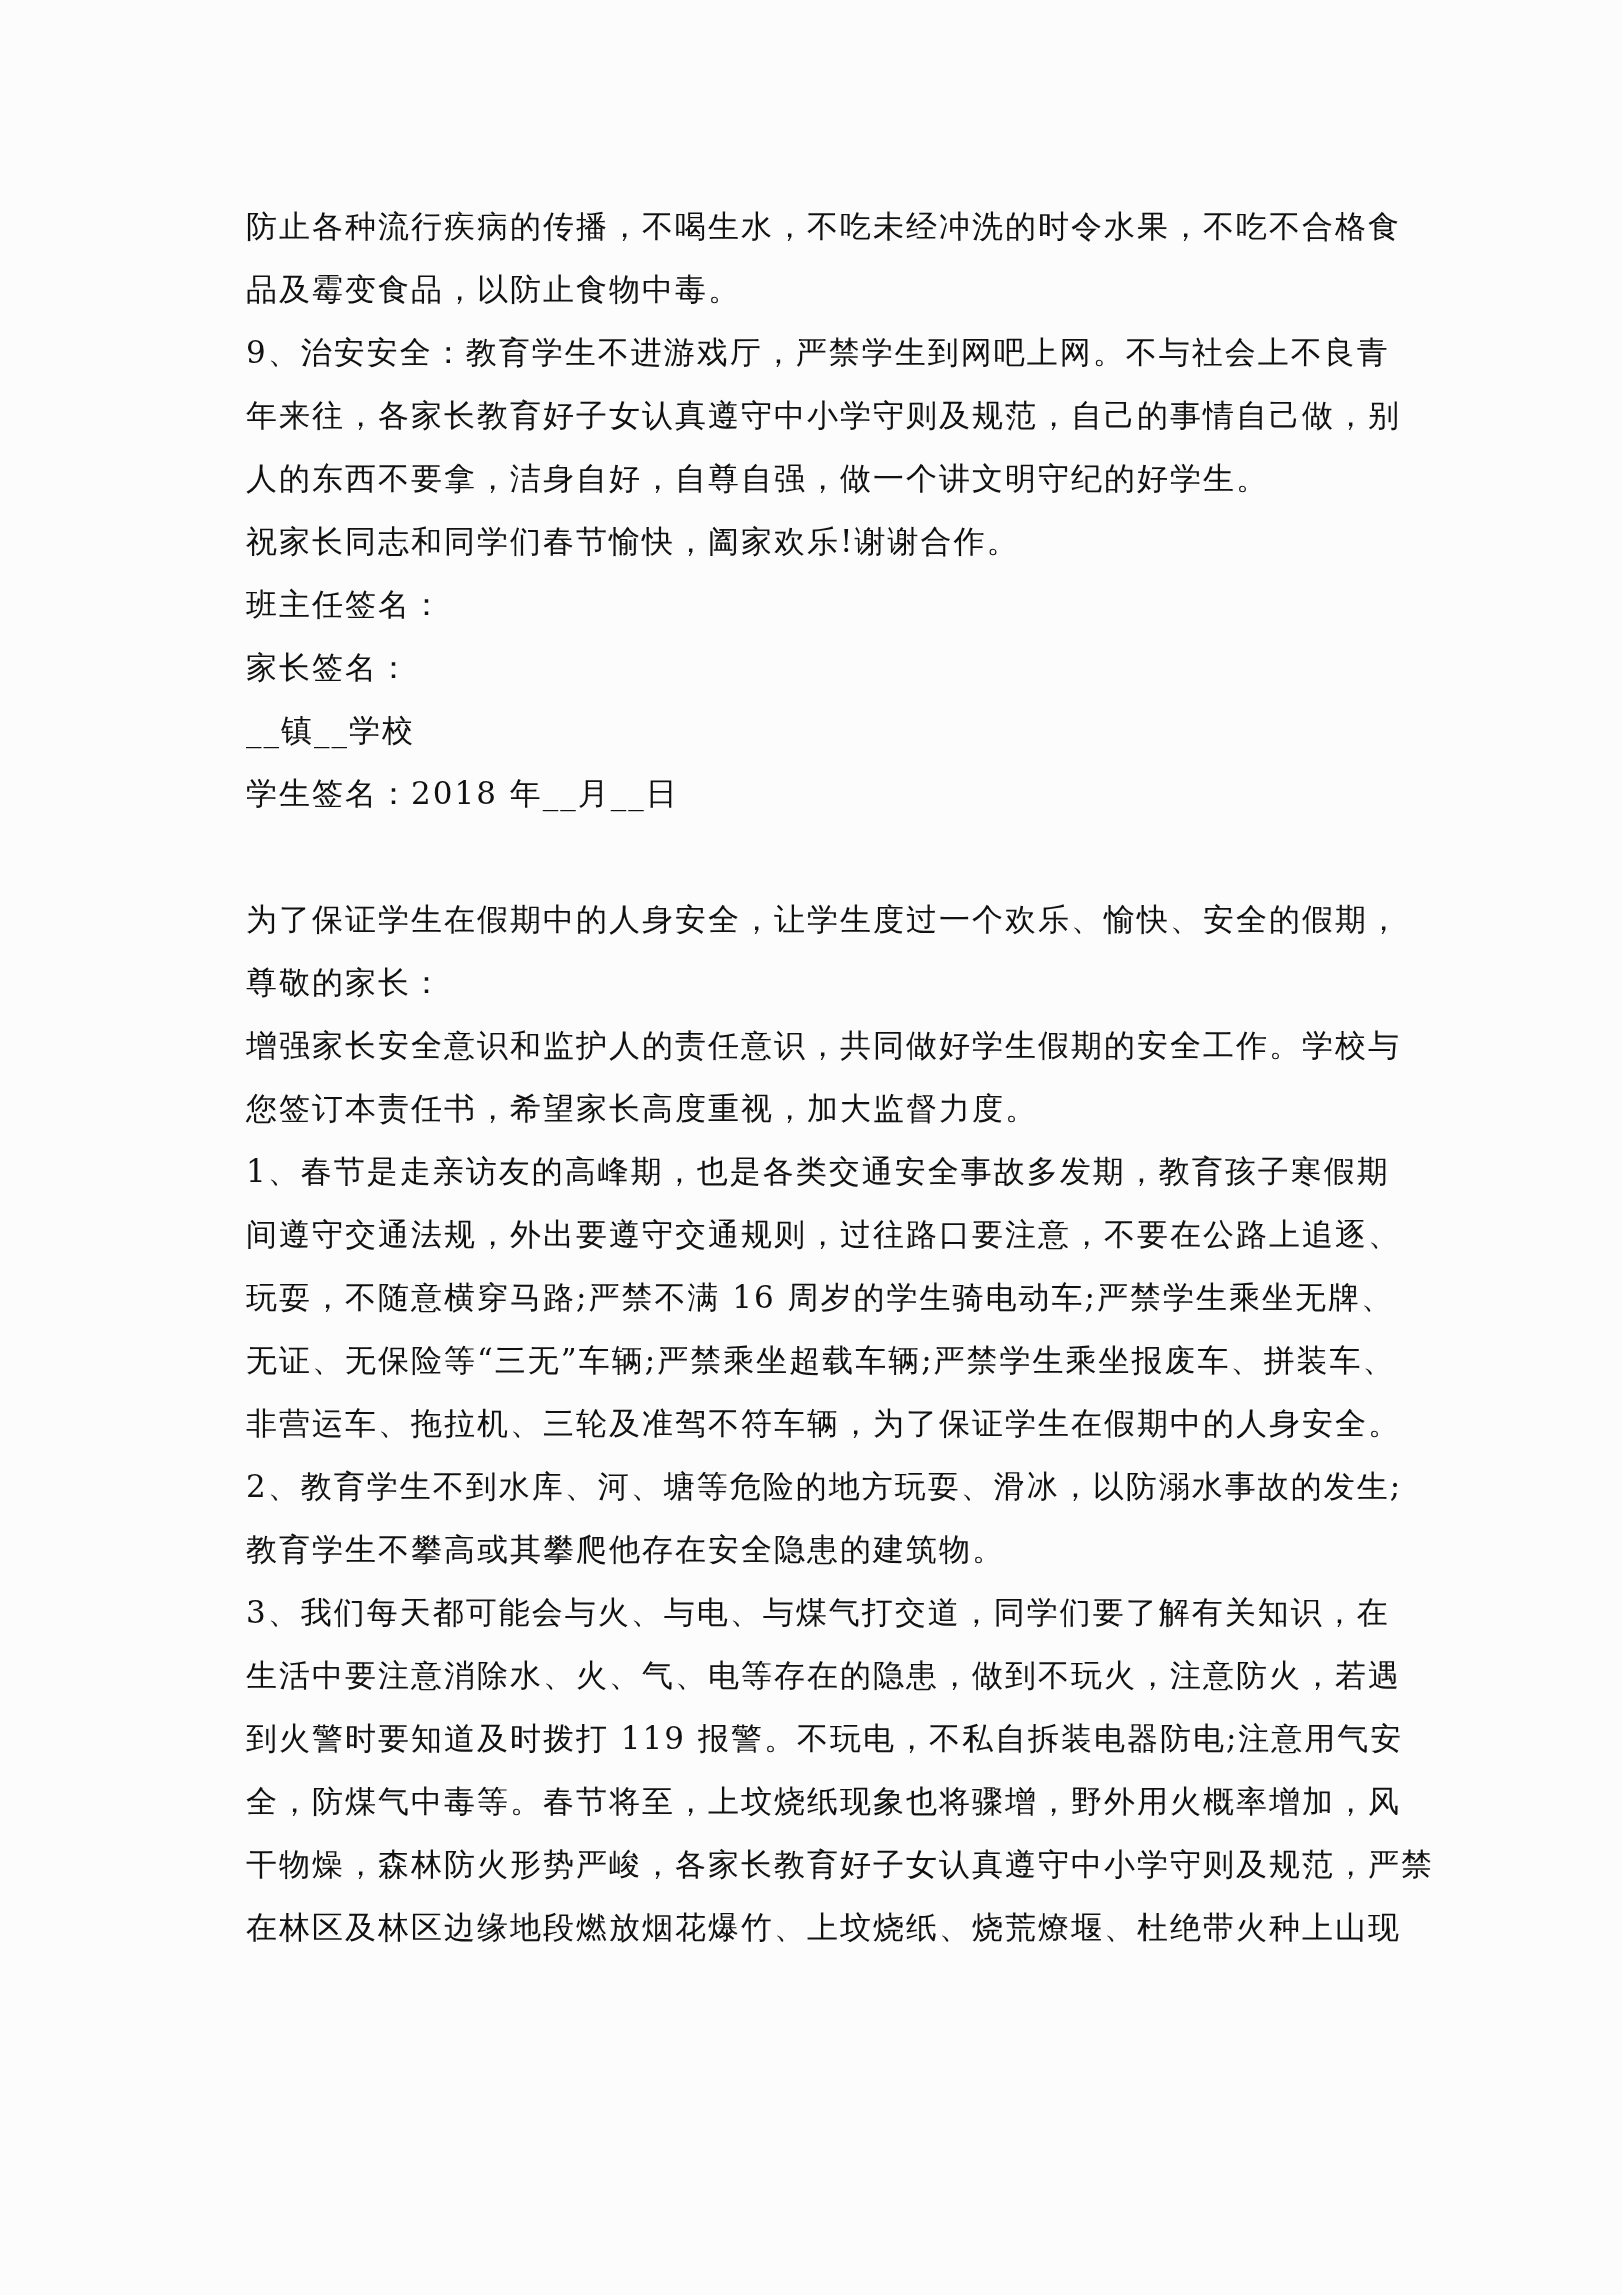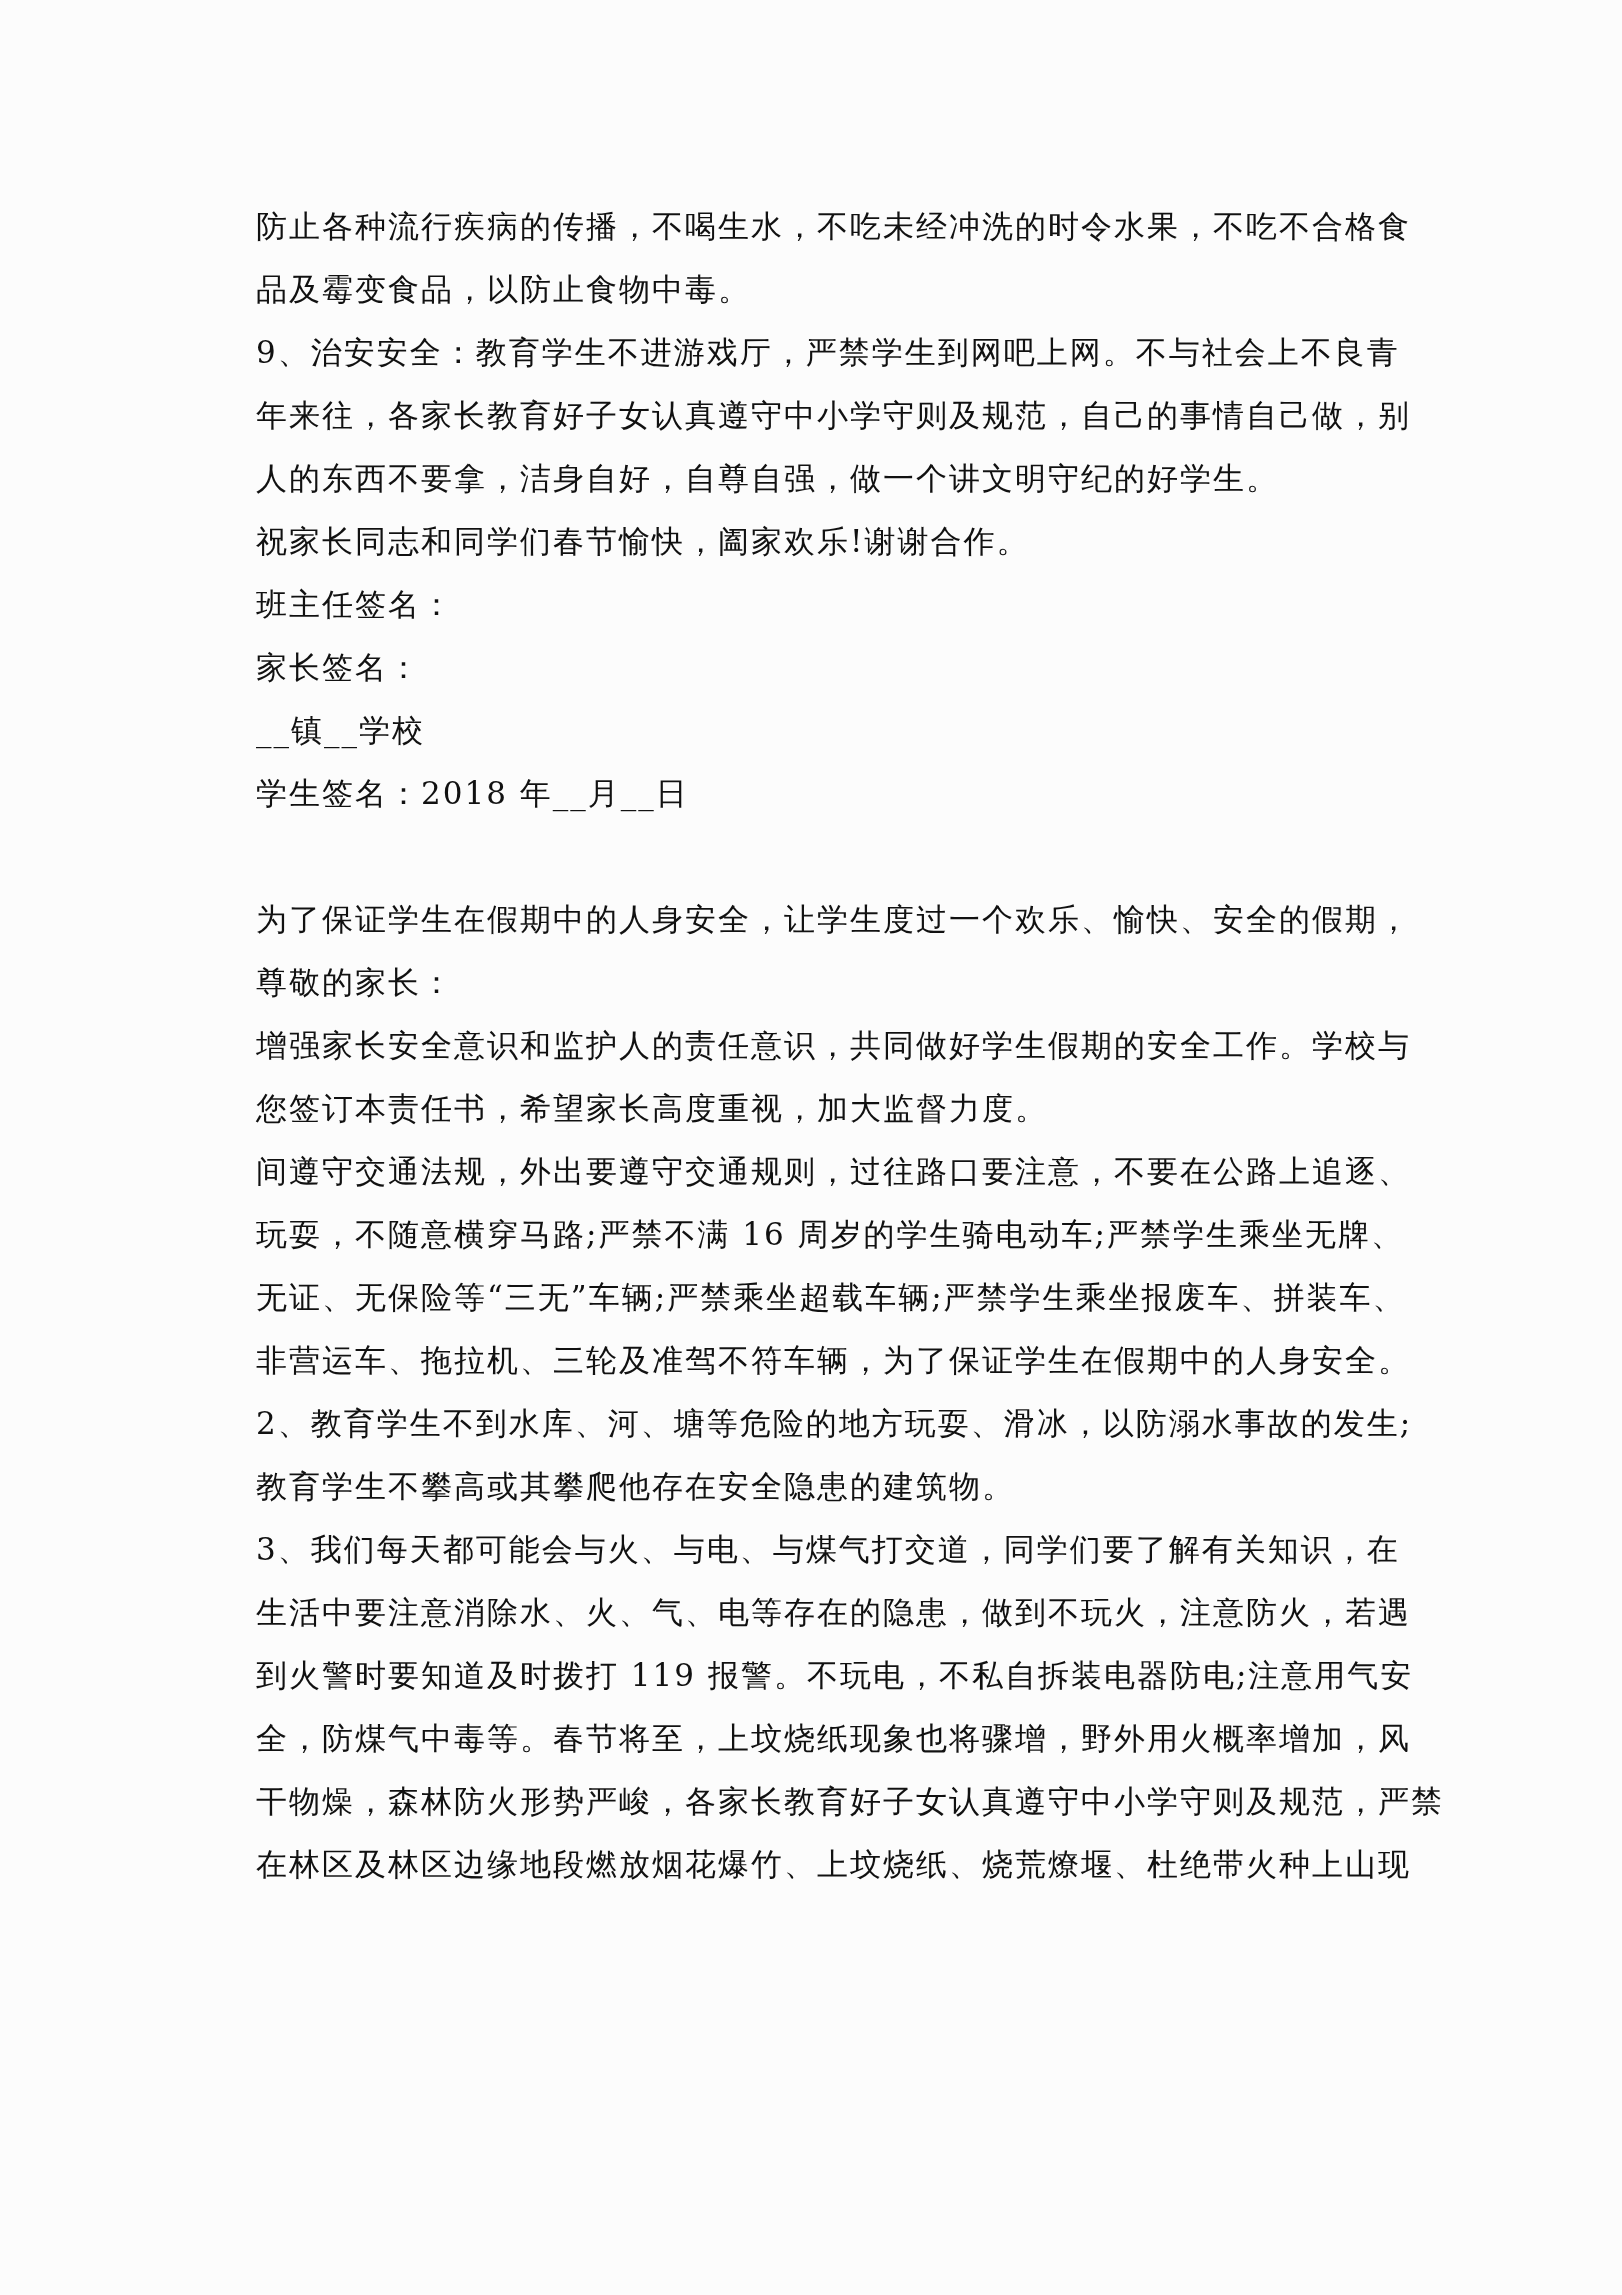--- a/index.html
+++ b/index.html
@@ -27,21 +27,20 @@
     left: 246px;
     top: 195px;
     width: 1152px;
   }
   .line {
     height: 63px;
     line-height: 63px;
     font-size: 31px;
     letter-spacing: 2px;
     white-space: nowrap;
-    margin-left: 10px;
   }
   .blank-line {
     height: 63px;
   }
 </style>
 </head>
 <body style="background: rgb(252, 252, 252); color: rgb(17, 17, 17);">
 
 <div class="page">
   <div class="text-block">
@@ -62,20 +61,21 @@
       <div class="line">学生签名：2018 年__月__日</div>
     </div>
 
     <div class="blank-line"></div>
 
     <div>
       <div class="line">为了保证学生在假期中的人身安全，让学生度过一个欢乐、愉快、安全的假期，</div>
       <div class="line">尊敬的家长：</div>
       <div class="line">增强家长安全意识和监护人的责任意识，共同做好学生假期的安全工作。学校与</div>
       <div class="line">您签订本责任书，希望家长高度重视，加大监督力度。</div>
+      <div class="line">1、春节是走亲访友的高峰期，也是各类交通安全事故多发期，教育孩子寒假期</div>
       <div class="line">间遵守交通法规，外出要遵守交通规则，过往路口要注意，不要在公路上追逐、</div>
       <div class="line">玩耍，不随意横穿马路;严禁不满 16 周岁的学生骑电动车;严禁学生乘坐无牌、</div>
       <div class="line">无证、无保险等“三无”车辆;严禁乘坐超载车辆;严禁学生乘坐报废车、拼装车、</div>
       <div class="line">非营运车、拖拉机、三轮及准驾不符车辆，为了保证学生在假期中的人身安全。</div>
       <div class="line">2、教育学生不到水库、河、塘等危险的地方玩耍、滑冰，以防溺水事故的发生;</div>
       <div class="line">教育学生不攀高或其攀爬他存在安全隐患的建筑物。</div>
       <div class="line">3、我们每天都可能会与火、与电、与煤气打交道，同学们要了解有关知识，在</div>
       <div class="line">生活中要注意消除水、火、气、电等存在的隐患，做到不玩火，注意防火，若遇</div>
       <div class="line">到火警时要知道及时拨打 119 报警。不玩电，不私自拆装电器防电;注意用气安</div>
       <div class="line">全，防煤气中毒等。春节将至，上坟烧纸现象也将骤增，野外用火概率增加，风</div>

